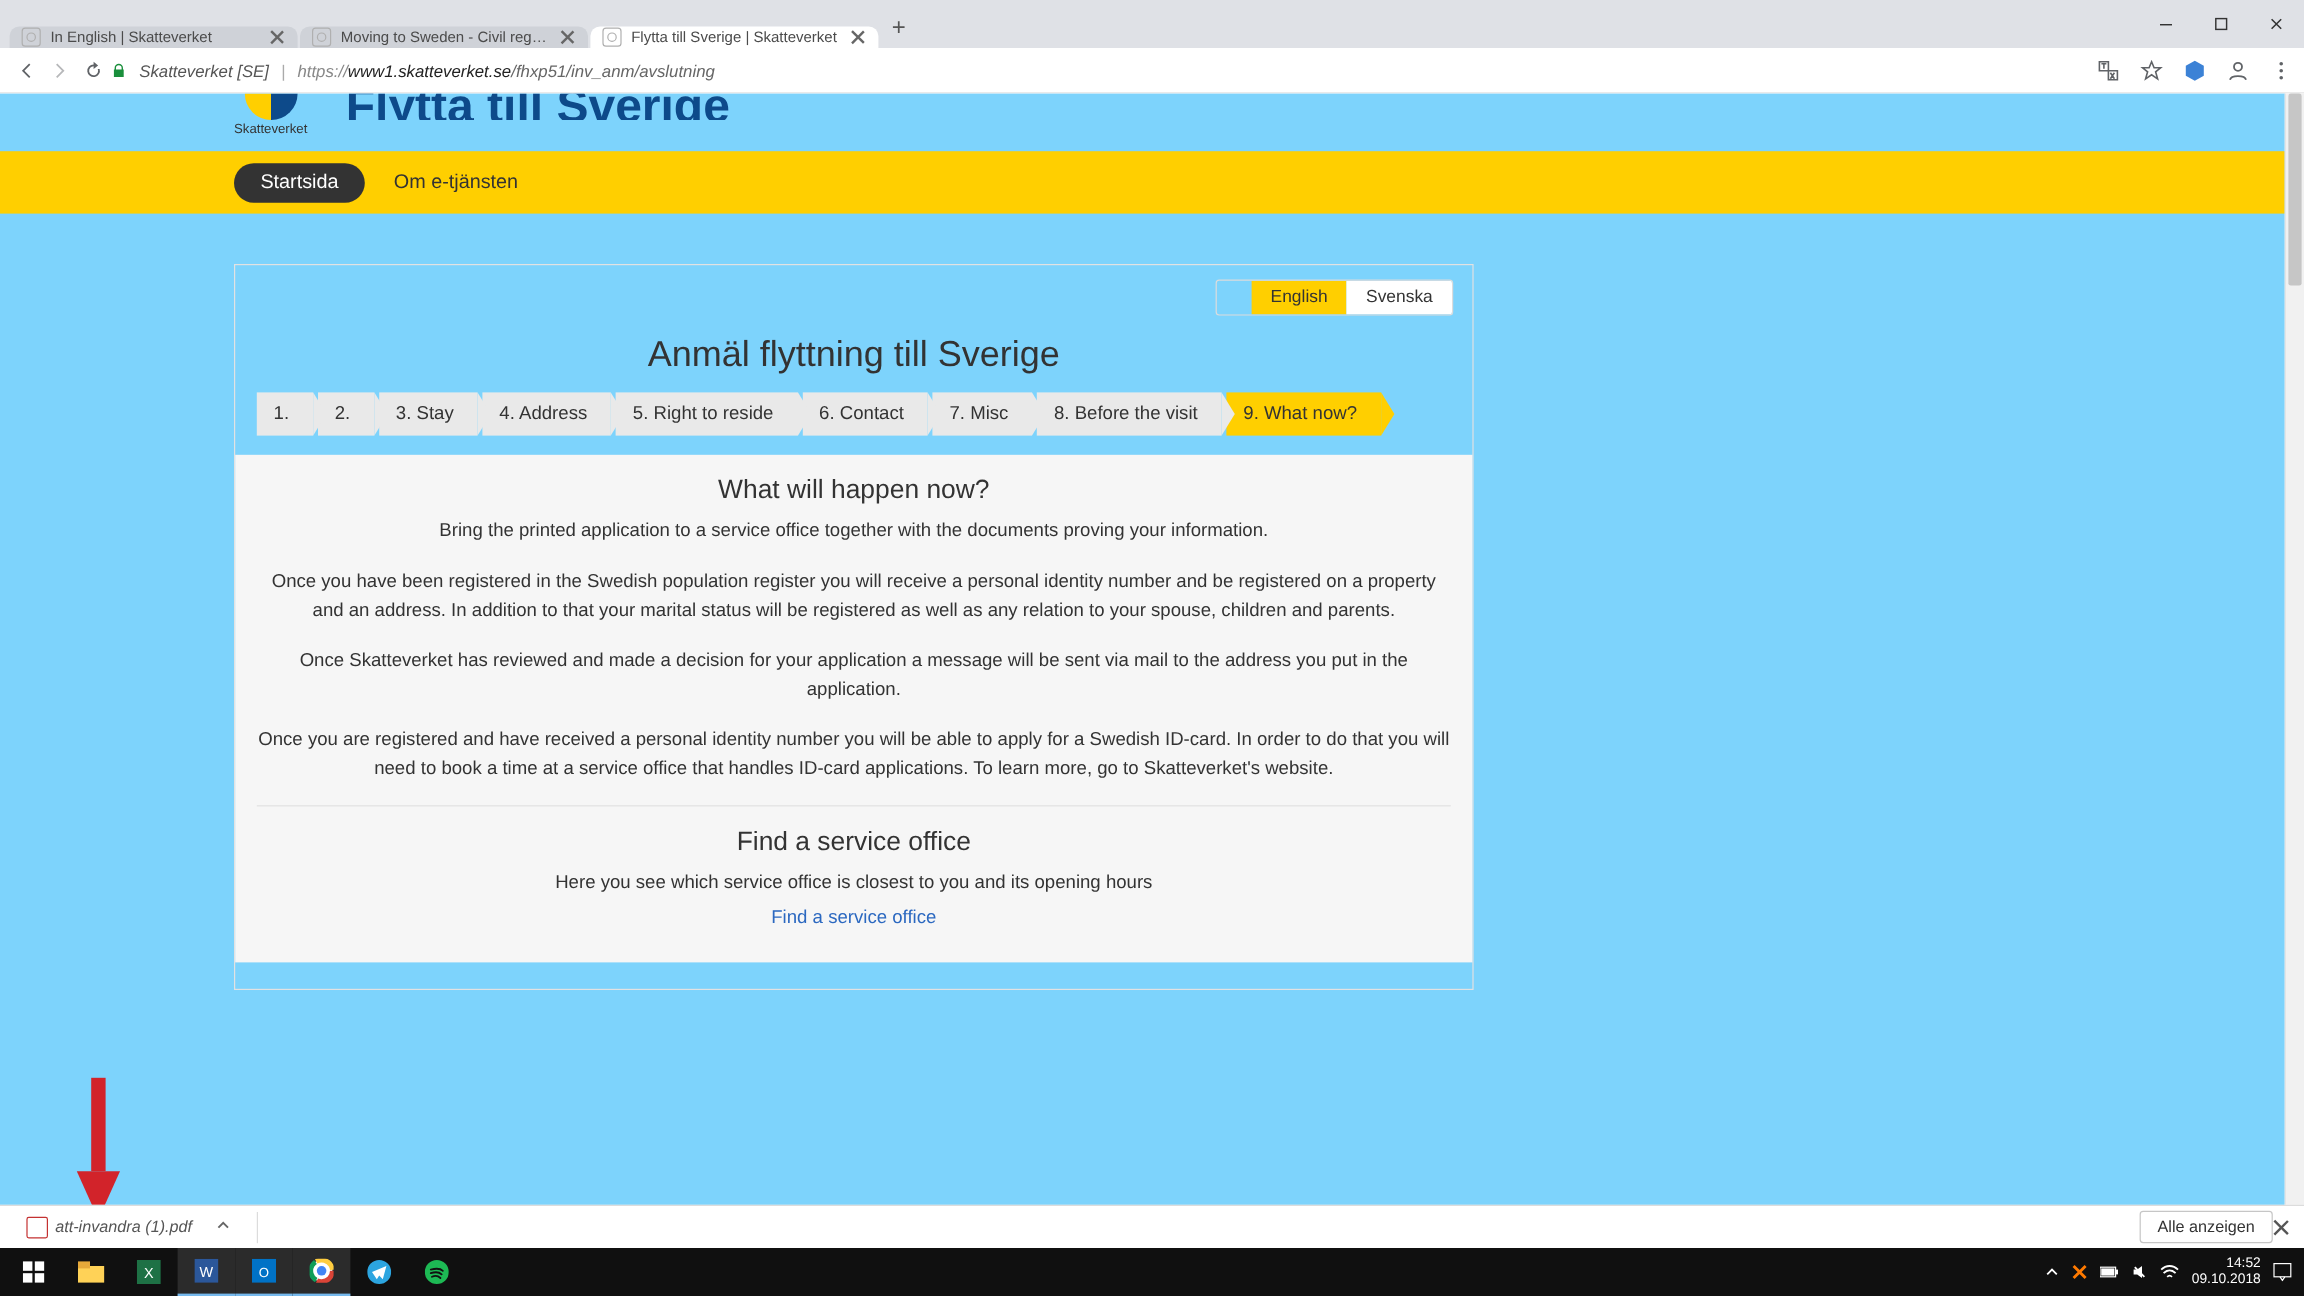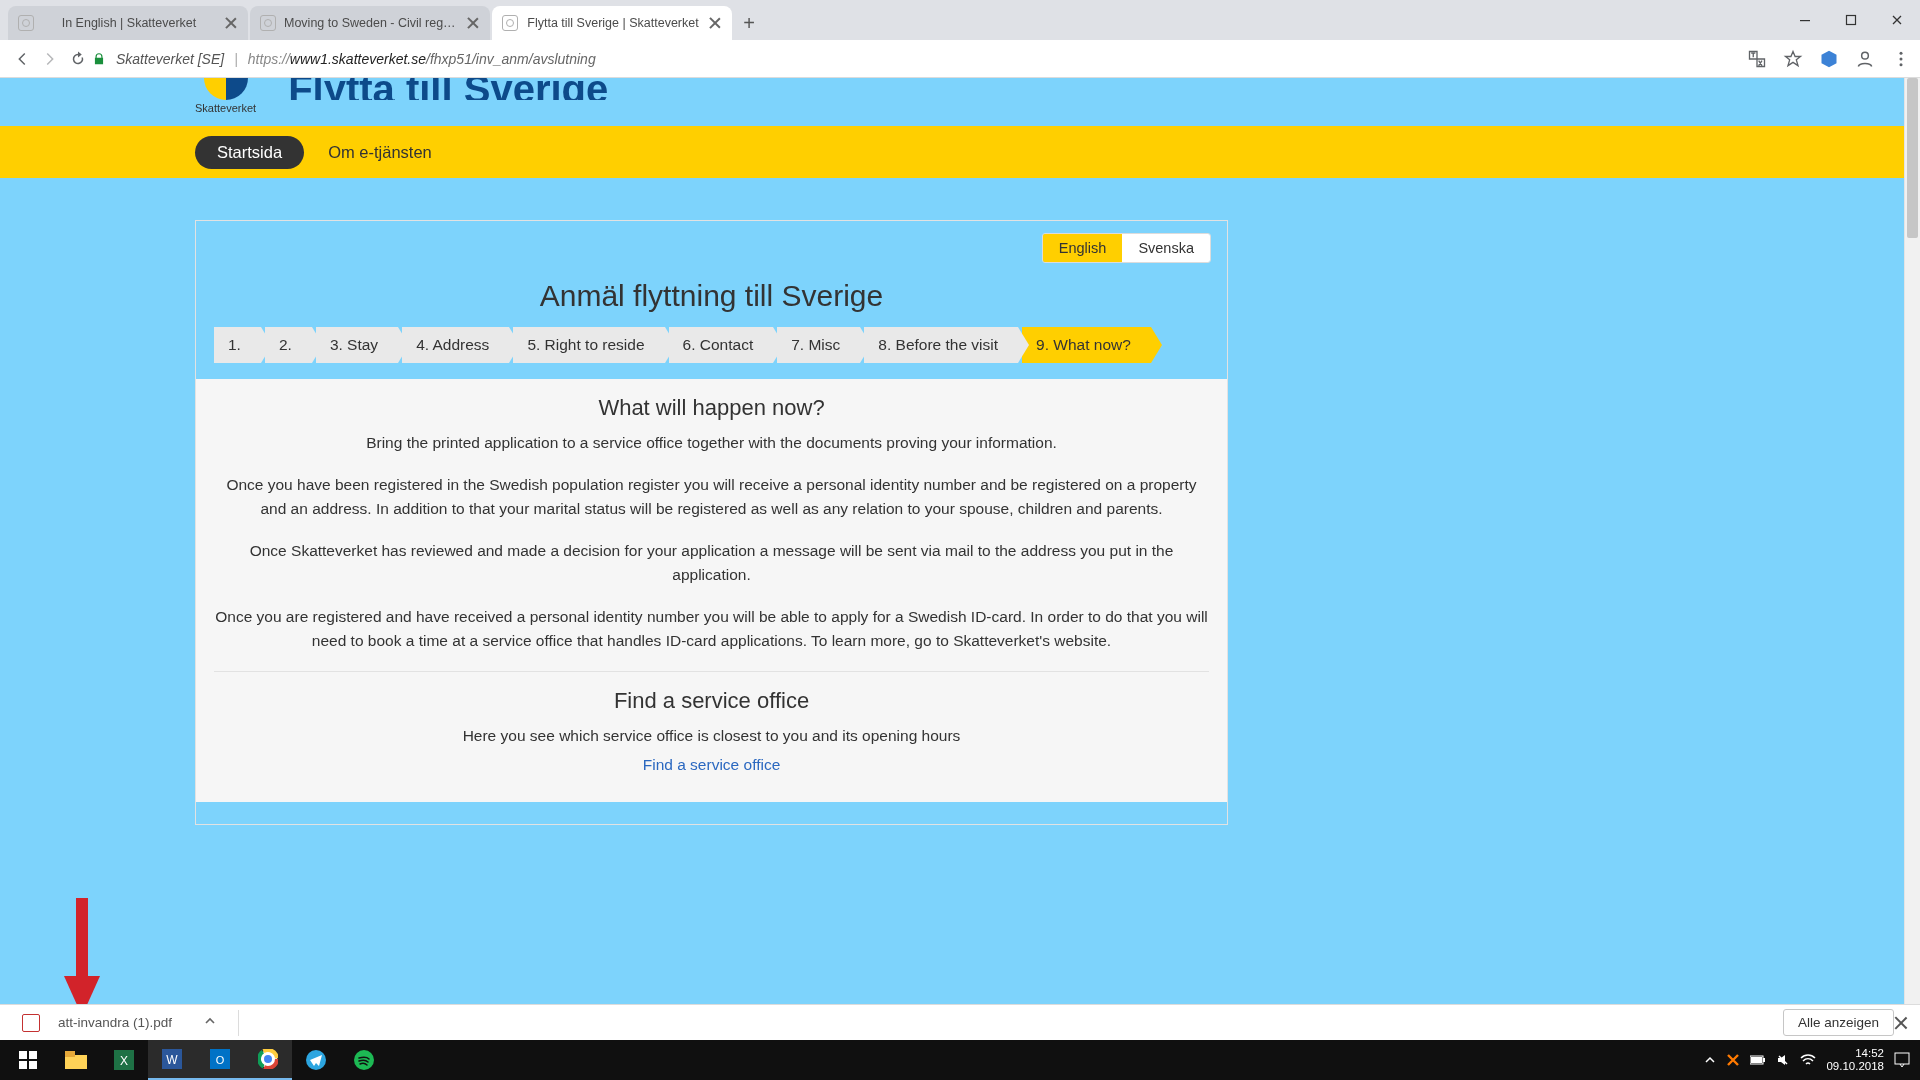--- a/index.html
+++ b/index.html
@@ -1,20 +1,20 @@
 <!DOCTYPE html>
 <html><head>
 <meta charset="utf-8">
 <style>
 * { margin: 0; padding: 0; box-sizing: border-box; font-family: "Segoe UI", Tahoma, Arial, sans-serif; }
 body { overflow: hidden; background: #fff; }
 
 
 .chrome-top { background: #dfe1e6; height: 40px; display: flex; align-items: flex-end; padding-left: 8px; }
-.tab { display: flex; align-items: center; height: 34px; min-width: 240px; max-width: 240px; padding: 0 10px; border-radius: 8px 8px 0 0; font-size: 12.5px; color: #4b4b4b; gap: 8px; text-align: center; }
+.tab { display: flex; align-items: center; height: 18px; min-width: 240px; max-width: 240px; padding: 0 10px; border-radius: 8px 8px 0 0; font-size: 12.5px; color: #4b4b4b; gap: 8px; }
 .tab.inactive { background: #cfd2d8; margin-right: 2px; }
 .tab.active { background: #ffffff; }
 .tab .favicon { width: 16px; height: 16px; flex: none; border: 1px solid #b0b0b0; border-radius: 3px; position: relative; }
 .tab .favicon::after { content: ""; position: absolute; inset: 3px; border: 1px solid #b0b0b0; border-radius: 50%; }
 .tab .title { flex: 1; overflow: hidden; white-space: nowrap; text-overflow: ellipsis; }
 .tab .close { width: 14px; height: 14px; position: relative; flex: none; }
 .tab .close::before, .tab .close::after { content: ""; position: absolute; left: 6px; top: 0; width: 1.5px; height: 14px; background: #666; }
 .tab .close::before { transform: rotate(45deg); }
 .tab .close::after  { transform: rotate(-45deg); }
 .newtab { width: 34px; height: 34px; display: flex; align-items: center; justify-content: center; color: #555; font-size: 20px; }
@@ -46,21 +46,21 @@
 .site-title { font-size: 40px; font-weight: 700; color: #0d4a8a; line-height: 0.55; overflow: hidden; height: 22px; }
 
 
 .yellow-nav { background: #ffcf00; height: 52px; display: flex; align-items: center; padding-left: 195px; gap: 24px; font-size: 16.5px; color: #333; }
 .nav-pill { background: #333; color: #fff; padding: 7px 22px; border-radius: 22px; }
 
 
 .panel-wrap { padding: 42px 0 0 195px; }
 .panel { width: 1033px; border: 1px solid #e2e2e2; }
 .lang-row { display: flex; justify-content: flex-end; padding: 12px 16px; }
-.lang-btns { display: flex; border: 1px solid #dcdcdc; border-radius: 3px; overflow: hidden; }
+.lang-btns { display: flex; border: 1px solid #dcdcdc; border-radius: 3px; overflow: hidden; padding-left: 29px; }
 .lang-btn  { padding: 6px 16px; font-size: 14.5px; color: #333; background: #fff; }
 .lang-btn.active { background: #ffcf00; }
 
 .panel-inner { padding: 4px 18px 22px; }
 h1.main { font-size: 30px; font-weight: 400; color: #333; margin-bottom: 14px; }
 
 .steps { display: flex; gap: 4px; margin-bottom: 16px; flex-wrap: wrap; }
 .step  { position: relative; background: #e9e9e9; color: #333; font-size: 15.5px; height: 36px; display: flex; align-items: center; padding: 0 20px 0 14px; }
 .step::after { content: ""; position: absolute; right: -11px; top: 0; border-top: 18px solid transparent; border-bottom: 18px solid transparent; border-left: 11px solid #e9e9e9; z-index: 1; }
 .step.active { background: #ffcf00; }
@@ -70,21 +70,21 @@
 h2.sub { font-size: 22px; font-weight: 400; color: #333; margin-bottom: 10px; }
 .para  { font-size: 15.5px; color: #333; line-height: 1.55; margin-bottom: 18px; }
 h2.sub2 { font-size: 22px; font-weight: 400; color: #333; margin: 8px 0 10px; padding-top: 16px; border-top: 1px solid #e2e2e2; }
 .link { color: #2b68c0; font-size: 15.5px; }
 
 
 .red-arrow { position: absolute; left: 60px; bottom: 62px; width: 44px; height: 120px; pointer-events: none; }
 
 
 .dl-bar { position: absolute; left: 0; right: 0; bottom: 40px; height: 36px; border-top: 1px solid #dcdcdc; background: #fff; display: flex; align-items: center; padding: 0 12px; font-size: 13.5px; color: #555; }
-.dl-item { display: flex; align-items: center; gap: 18px; padding: 2px 10px; }
+.dl-item { display: flex; align-items: center; gap: 6px; padding: 2px 10px; font-style: italic; }
 .pdf-icon { width: 18px; height: 18px; position: relative; }
 .pdf-icon::before { content: ""; position: absolute; inset: 0; border: 1.5px solid #c43131; border-radius: 2px; }
 .dl-chev { margin-left: 14px; }
 .dl-sep  { width: 1px; height: 26px; background: #dcdcdc; margin-left: 12px; }
 .dl-right { margin-left: auto; display: flex; align-items: center; }
 .dl-all { border: 1px solid #c6c6c6; border-radius: 3px; padding: 5px 14px; color: #333; font-size: 13.5px; }
 .dl-close { width: 14px; height: 14px; position: relative; }
 .dl-close::before, .dl-close::after { content: ""; position: absolute; left: 6px; top: -1px; width: 1.5px; height: 16px; background: #555; }
 .dl-close::before { transform: rotate(45deg); }
 .dl-close::after  { transform: rotate(-45deg); }

